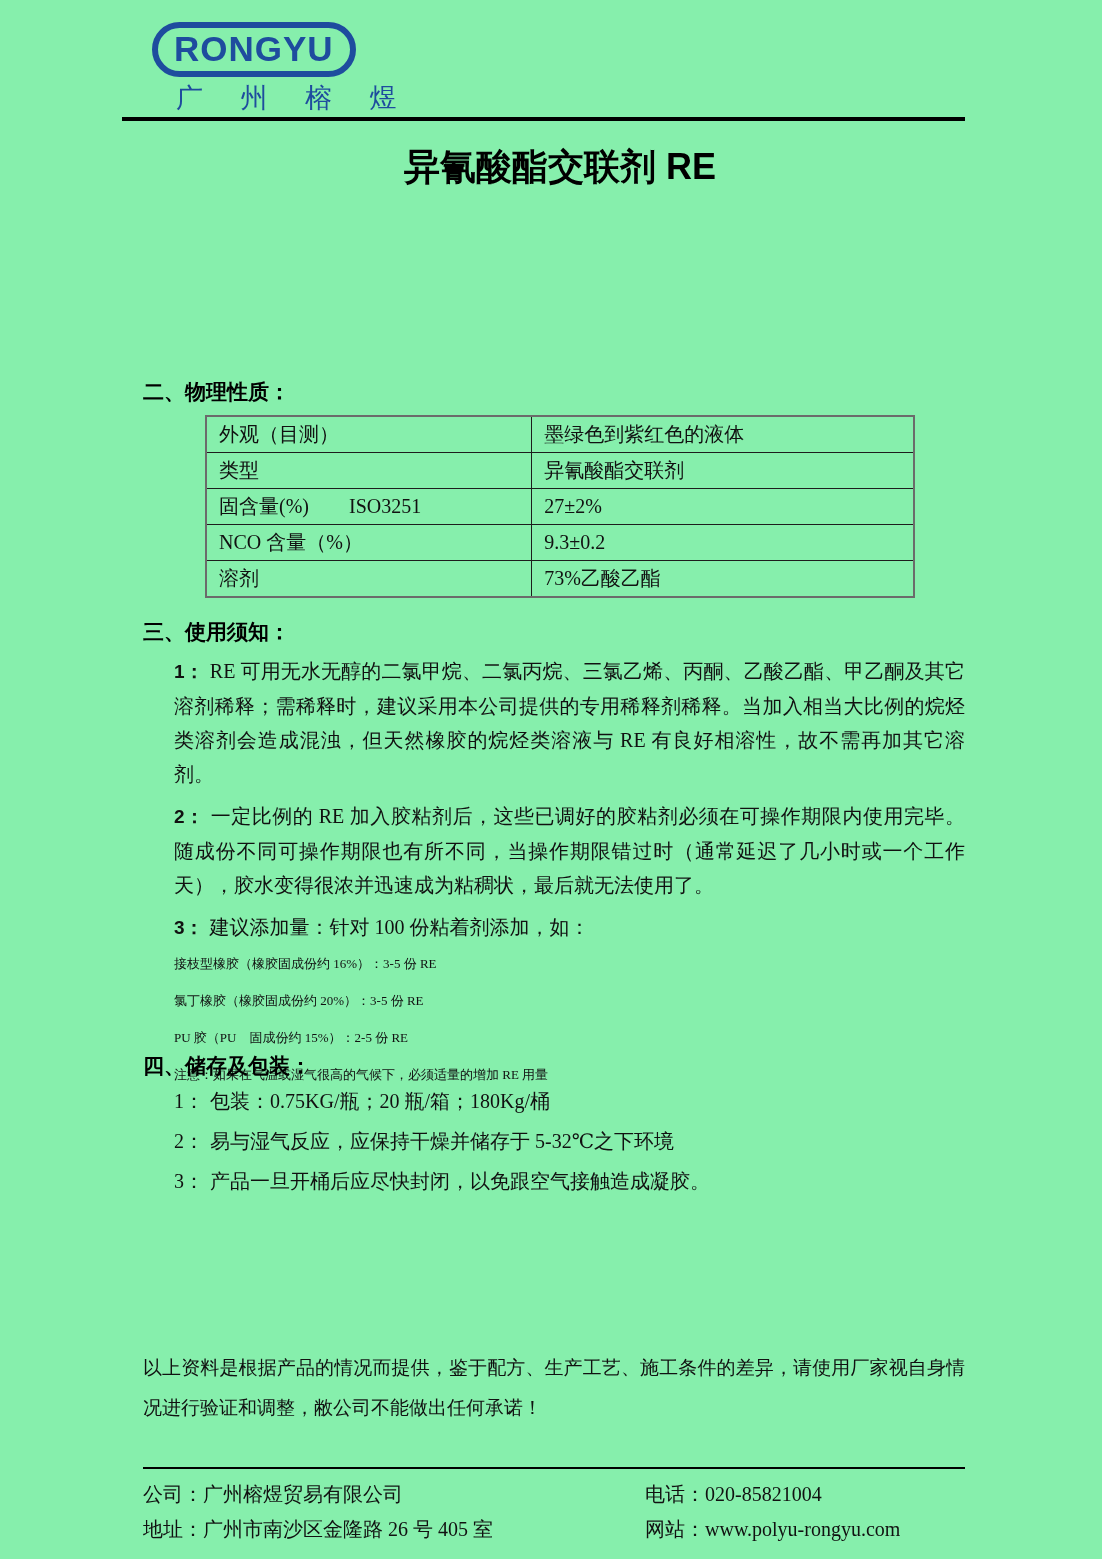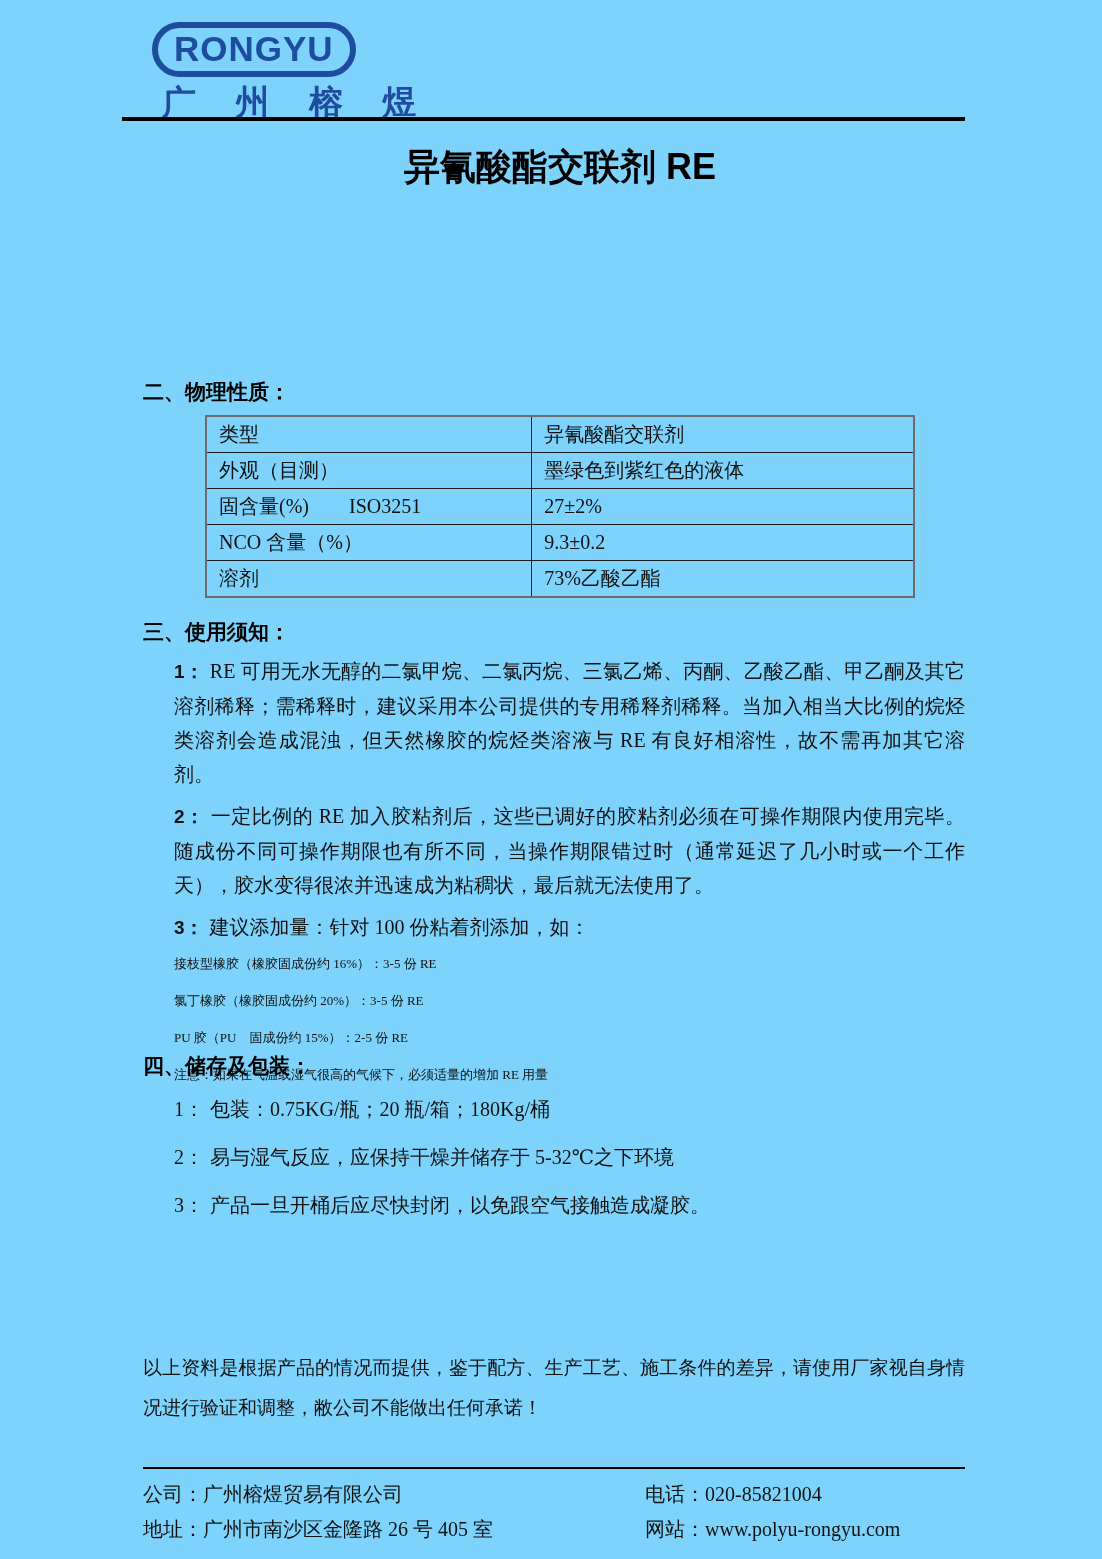--- a/index.html
+++ b/index.html
@@ -1,39 +1,39 @@
 <!DOCTYPE html>
 <html><head>
 <meta charset="utf-8">
 <style>
   html,body{margin:0;padding:0;background:#ffffff;}
   .page{
     position:relative;
     width:1102px;height:1559px;
-    background:#7dd3fc;
+    background:#86efac;
     color:#111;
     font-family:"Liberation Serif","DejaVu Serif",serif;
     overflow:hidden;
   }
   
   .logo{position:absolute;top:22px;left:152px;}
   .logo-oval{
     display:inline-block;
     border:6px solid #1e4c9e;
     border-radius:46px;
     padding:1px 16px 2px 16px;
     color:#1e4c9e;
     font-family:"Liberation Sans","DejaVu Sans",sans-serif;
     font-weight:bold;font-size:35px;letter-spacing:1px;
   }
   .logo-cn{
-    margin-top:3px;margin-left:10px;
+    margin-top:3px;margin-left:24px;
     color:#1e4c9e;
     font-family:"Liberation Sans","DejaVu Sans",sans-serif;
-    font-weight:bold;font-size:34px;letter-spacing:15px;white-space:nowrap;
+    font-weight:normal;font-size:27px;letter-spacing:15px;white-space:nowrap;
   }
   .header-rule{position:absolute;top:117px;left:122px;width:843px;height:4px;background:#000;}
   
   .doc-title{
     position:absolute;top:134px;left:0;width:1102px;margin:9px;
     text-align:center;
     font-family:"Liberation Sans","DejaVu Sans",sans-serif;
     font-weight:bold;font-size:36px;color:#000;
   }
   
@@ -79,21 +79,21 @@
   .inum{
     font-family:"Liberation Sans","DejaVu Sans",sans-serif;
     font-weight:bold;font-size:19px;
     padding-right:6px;
   }
   .subline{
     padding-left:31px;
     font-size:13px;line-height:37px;
     white-space:nowrap;
   }
-  .sec-storage .num-item{line-height:38px;margin-top:10px;text-align:left;}
+  .sec-storage .num-item{line-height:38px;margin-top:2px;text-align:left;}
   .sec-storage .inum{font-family:"Liberation Serif","DejaVu Serif",serif;font-weight:normal;font-size:20px;}
   
   .disclaimer{
     position:absolute;top:1348px;left:143px;width:822px;margin:0;
     font-size:19px;line-height:40px;text-align:justify;
   }
   .footer-rule{position:absolute;top:1467px;left:143px;width:822px;height:2px;background:#000;}
   .footer{
     position:absolute;top:1477px;left:143px;width:822px;
     display:grid;grid-template-columns:502px auto;grid-row-gap:0;
@@ -113,26 +113,26 @@
   <div class="header-rule"></div>
 
   <h1 class="doc-title">异氰酸酯交联剂 RE</h1>
 
 
   <section class="sec sec-physical">
     <h2>二、物理性质：</h2>
     <table class="props">
       <tbody>
         <tr>
+          <td class="c-label">外观（目测）</td>
+          <td class="c-value">墨绿色到紫红色的液体</td>
+        </tr>
+        <tr>
           <td class="c-label">类型</td>
           <td class="c-value">异氰酸酯交联剂</td>
-        </tr>
-        <tr>
-          <td class="c-label">外观（目测）</td>
-          <td class="c-value">墨绿色到紫红色的液体</td>
         </tr>
         <tr>
           <td class="c-label">固含量(%)　　ISO3251</td>
           <td class="c-value">27±2%</td>
         </tr>
         <tr>
           <td class="c-label">NCO 含量（%）</td>
           <td class="c-value">9.3±0.2</td>
         </tr>
         <tr>

